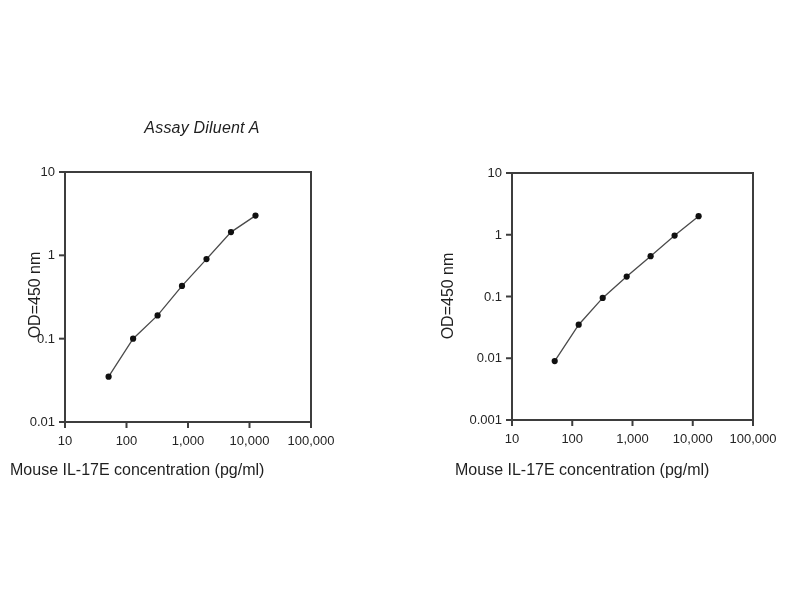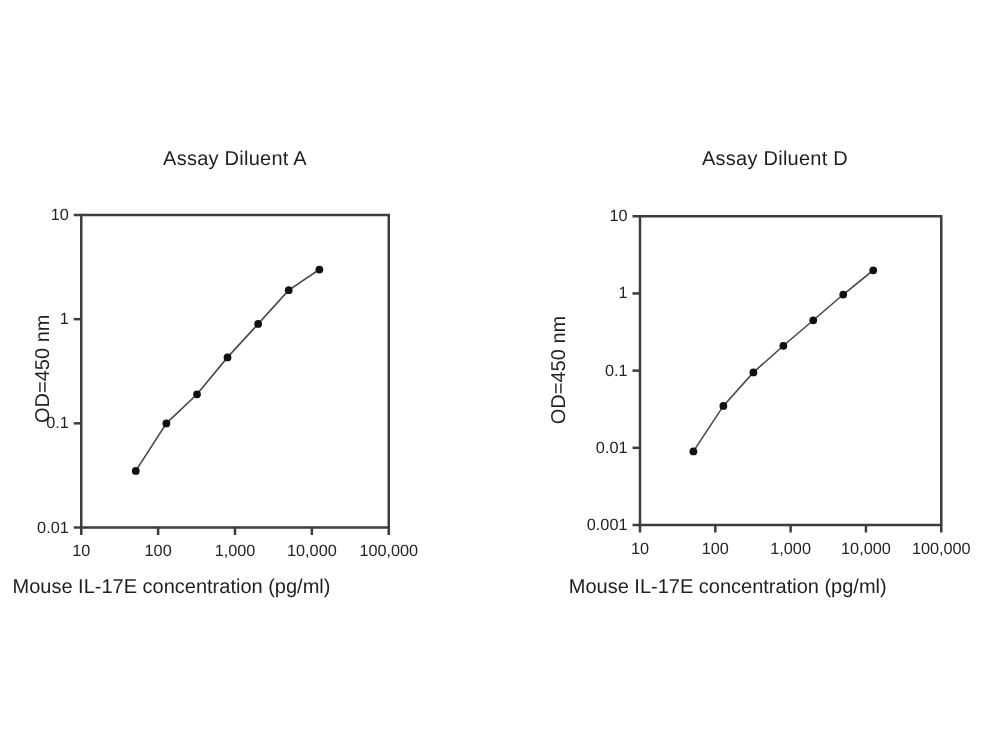--- a/index.html
+++ b/index.html
@@ -55,23 +55,22 @@
     font-family: "Liberation Sans", sans-serif;
     font-size: 13px;
     fill: #242424;
   }
 </style>
 </head>
 <body>
 
 <div id="canvas">
 
-  <div class="chart-title" style="left:58px; top:118px; width:260px;">Assay Diluent A</div>
+  <div class="chart-title" style="left:72px; top:118px; width:260px;font-style:italic;">Assay Diluent A</div>
 
-  <div class="chart-title" style="left:490px; top:118px; width:260px;">Assay Diluent D</div>
 
   <svg id="plot-svg" width="800" height="600">
       <g>
         <rect x="65" y="172" width="246" height="250" fill="none" stroke="#3d3d3d" stroke-width="2"></rect>
         <g>
           <line x1="65" y1="422" x2="65" y2="428" stroke="#3d3d3d" stroke-width="2"></line>
           <text x="65" y="445" text-anchor="middle">10</text>
           <line x1="126.5" y1="422" x2="126.5" y2="428" stroke="#3d3d3d" stroke-width="2"></line>
           <text x="126.5" y="445" text-anchor="middle">100</text>
           <line x1="188" y1="422" x2="188" y2="428" stroke="#3d3d3d" stroke-width="2"></line>

